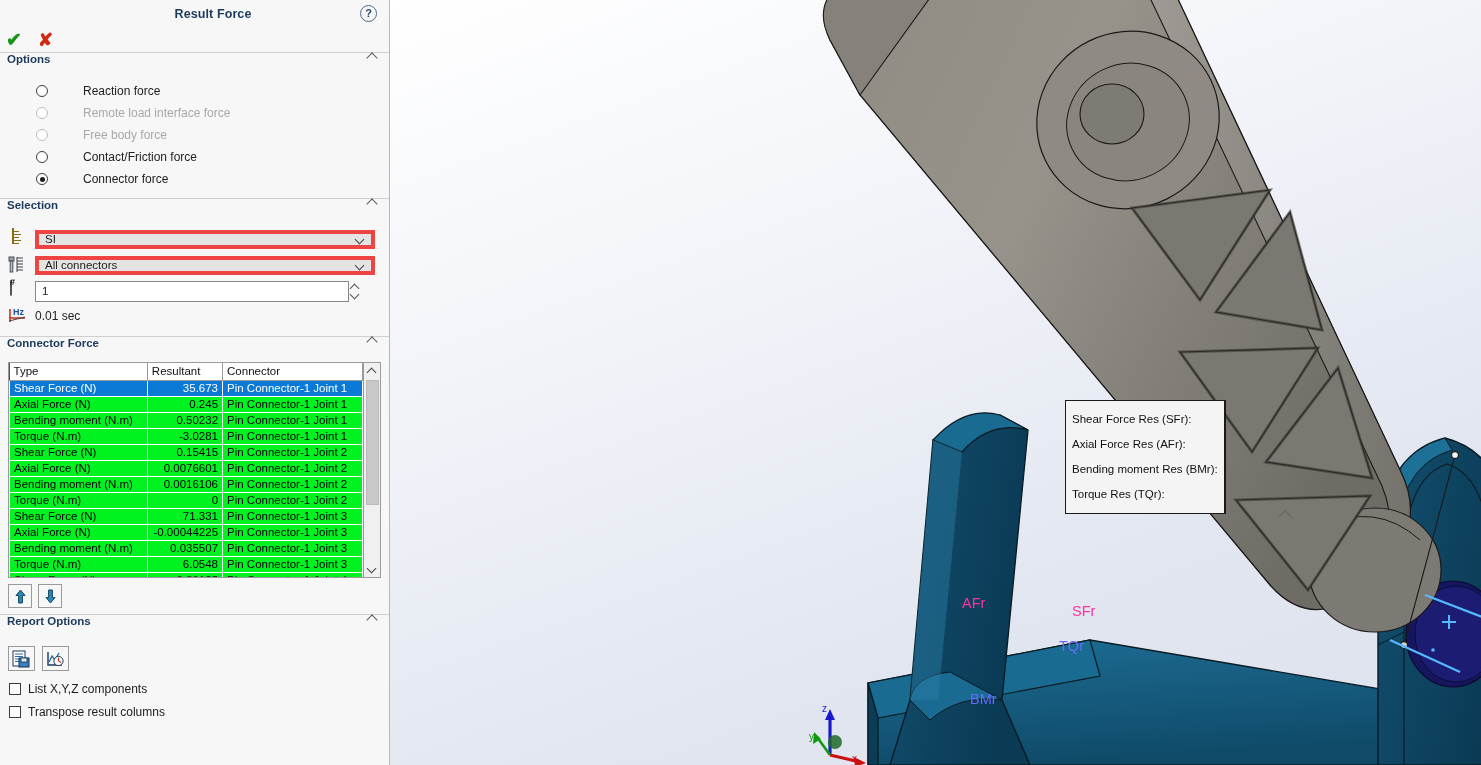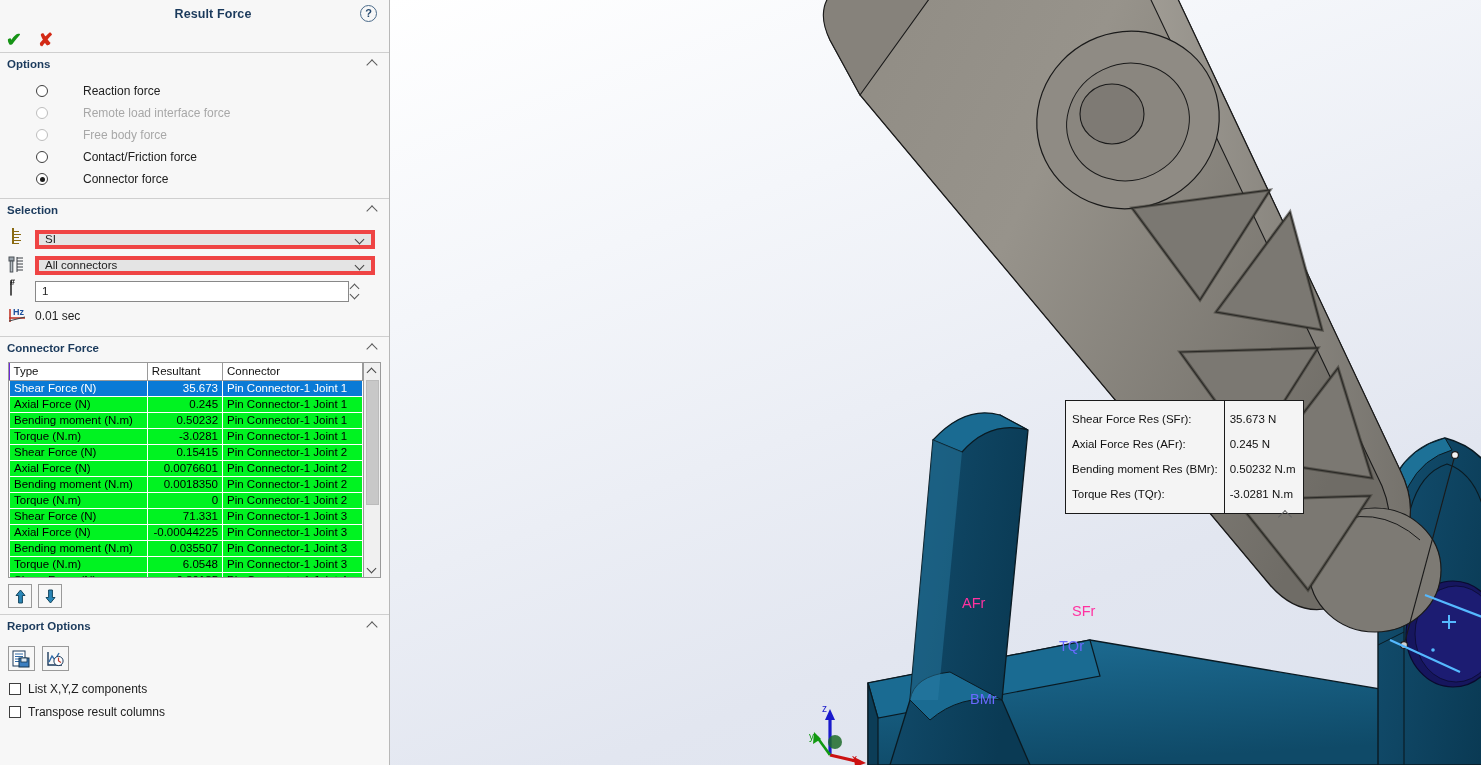--- a/index.html
+++ b/index.html
@@ -32,21 +32,21 @@
     width: 17px; height: 17px; border-radius: 50%;
     border: 1.4px solid #4b6b8a; color: #25496e;
     font-size: 11px; line-height: 14px; text-align: center;
     font-weight: bold; cursor: pointer; background: #f7f7f7;
   }
   .pm-actions { height: 25px; display: flex; align-items: center; padding-left: 6px; gap: 16px; }
   .ok-check { color: #169416; font-size: 19px; line-height: 1; cursor: pointer; font-weight: bold; }
   .cancel-x { color: #d32a16; font-size: 18px; line-height: 1; cursor: pointer; font-weight: bold; }
 
   .sec-head {
-    display: flex; align-items: center; justify-content: space-between;
+    display: flex; align-items: flex-start; justify-content: space-between;
     height: 22px; padding: 0 10px 0 7px;
     border-top: 1px solid #cfcfcf;
     background: #f7f7f7;
     cursor: pointer;
   }
   .sec-head .t { font-weight: bold; font-size: 11.5px; color: #1b3a5c; }
   .chev {
     width: 11px; height: 7px; position: relative;
   }
   .chev::before {
@@ -352,21 +352,21 @@
                 <td class="num">0.15415</td>
                 <td>Pin Connector-1 Joint 2</td>
               </tr>
               <tr>
                 <td>Axial Force (N)</td>
                 <td class="num">0.0076601</td>
                 <td>Pin Connector-1 Joint 2</td>
               </tr>
               <tr>
                 <td>Bending moment (N.m)</td>
-                <td class="num">0.0018350</td>
+                <td class="num">0.0016106</td>
                 <td>Pin Connector-1 Joint 2</td>
               </tr>
               <tr>
                 <td>Torque (N.m)</td>
                 <td class="num">0</td>
                 <td>Pin Connector-1 Joint 2</td>
               </tr>
               <tr>
                 <td>Shear Force (N)</td>
                 <td class="num">71.331</td>
@@ -573,22 +573,16 @@
     <div class="vp-label" style="left:580px; top:691px; color:#6a6aff;">BMr</div>
   </div>
 
   <div class="callout">
     <div class="cl-left">
       <div class="crow">Shear Force Res (SFr):</div>
       <div class="crow">Axial Force Res (AFr):</div>
       <div class="crow">Bending moment Res (BMr):</div>
       <div class="crow">Torque Res (TQr):</div>
     </div>
-    <div class="cl-right">
-      <div class="crow">35.673 N</div>
-      <div class="crow">0.245 N</div>
-      <div class="crow">0.50232 N.m</div>
-      <div class="crow">-3.0281 N.m</div>
-    </div>
   </div>
   <div class="callout-chev"></div>
 
 </div>
 
 </body></html>

